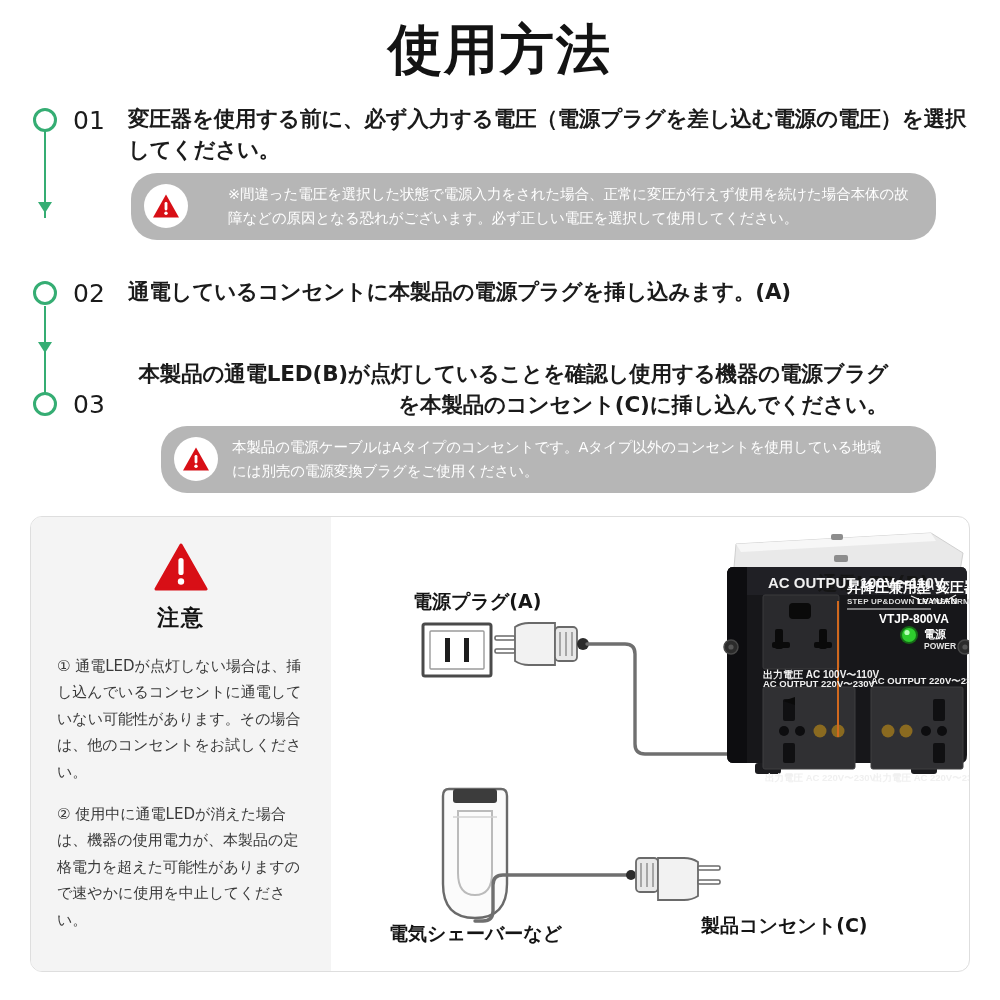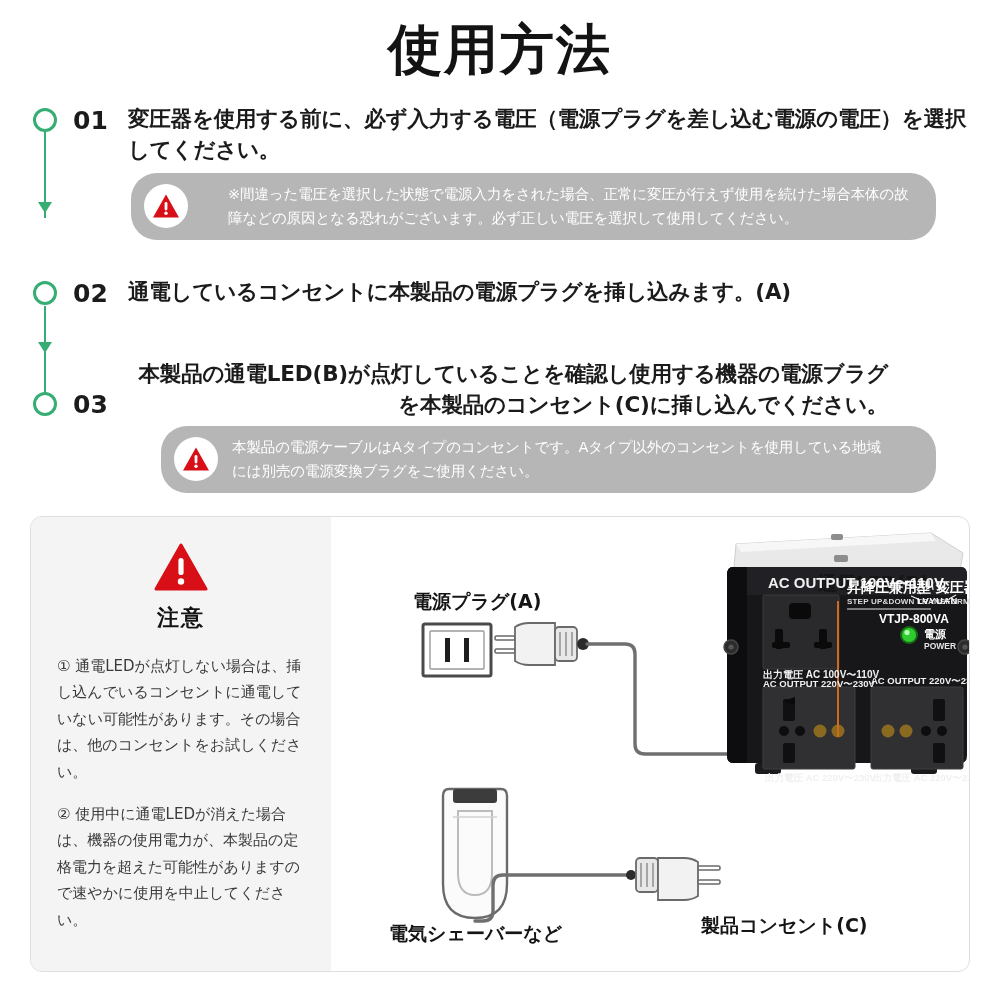--- a/index.html
+++ b/index.html
@@ -34,21 +34,21 @@
     background: #35ad73;
   }
   .arrow {
     position: absolute; left: 38px; width: 0; height: 0;
     border-left: 7px solid transparent;
     border-right: 7px solid transparent;
     border-top: 11px solid #35ad73;
   }
   .step-num {
     position: absolute; left: 73px;
-    font-size: 25px; font-weight: 700; color: #1b1b1b;
+    font-size: 25px; font-weight: 400; color: #1b1b1b;
     font-family: "DejaVu Sans", sans-serif;
   }
   .step-text {
     position: absolute; left: 128px;
     font-size: 21.5px; font-weight: 700; color: #1b1b1b;
     line-height: 1.42; letter-spacing: -0.2px;
     font-family: "DejaVu Sans", sans-serif;
   }
 
   

